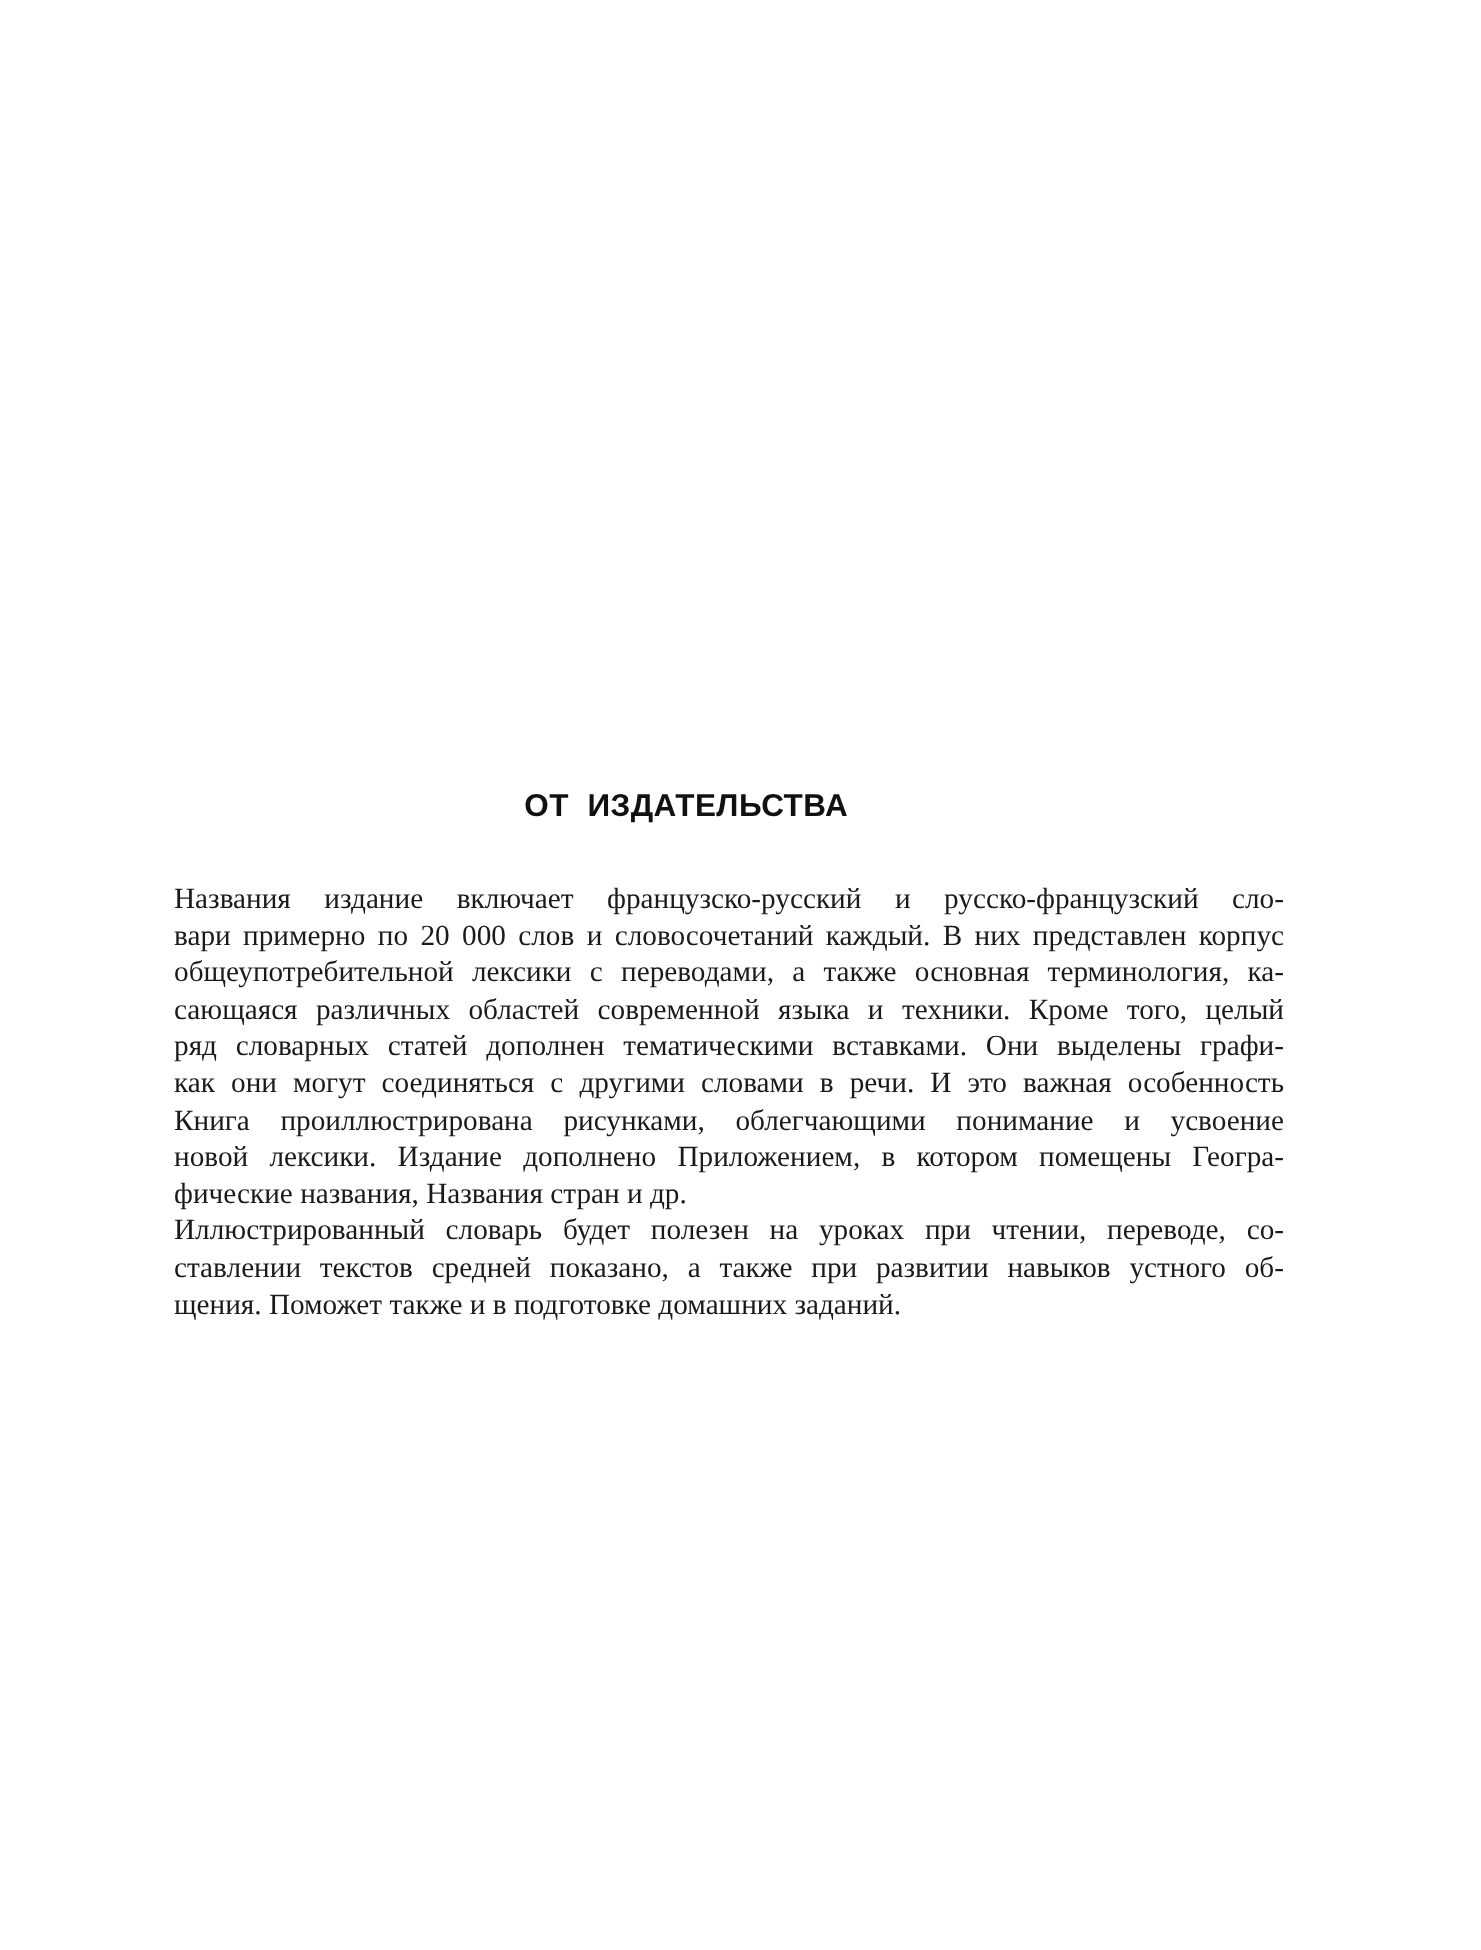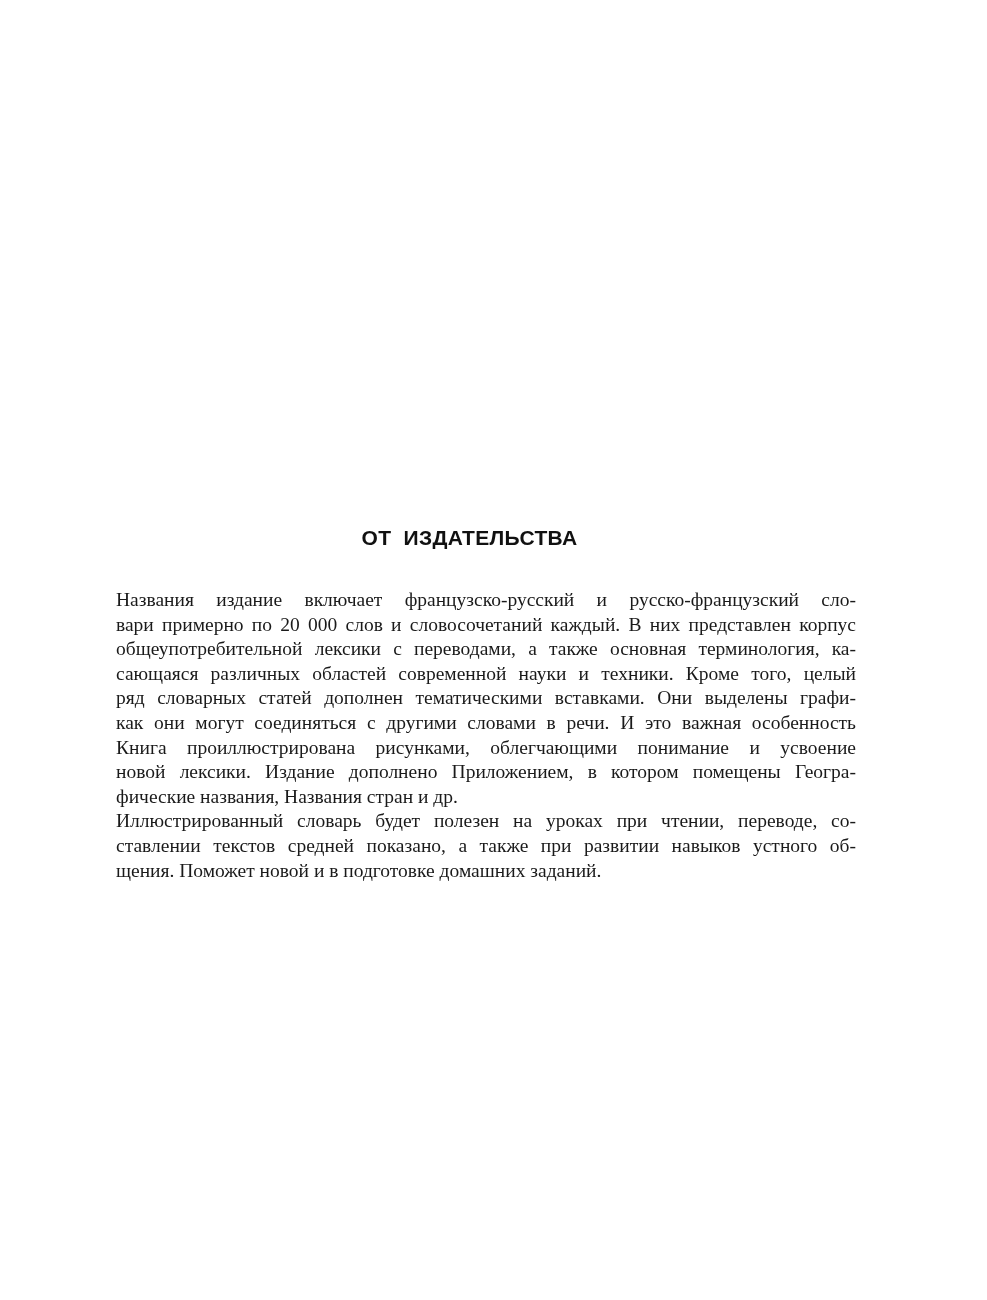--- a/index.html
+++ b/index.html
@@ -16,21 +16,21 @@
     }
     .page {
       position: absolute;
       left: 0; top: 0;
       width: 987px;
       height: 1300px;
       background: #ffffff;
     }
     .heading {
       position: absolute;
-      left: 16px;
+      left: 4px;
       width: 907px;
       top: 526px;
       text-align: center;
       font-family: "Liberation Sans", sans-serif;
       font-weight: bold;
       font-size: 21px;
       letter-spacing: 0.3px;
       color: #111111;
       white-space: pre;
       margin: 0;
@@ -62,29 +62,29 @@
 
 <div class="page">
   <h1 class="heading">ОТ  ИЗДАТЕЛЬСТВА</h1>
 
 </div>
 
 <div class="body-text" style="top:588px;">
   <span class="line" style="padding-left:0;margin-left:0;">Названия издание включает французско-русский и русско-французский сло-</span>
   <span class="line">вари примерно по 20 000 слов и словосочетаний каждый. В них представлен корпус</span>
   <span class="line">общеупотребительной лексики с переводами, а также основная терминология, ка-</span>
-  <span class="line">сающаяся различных областей современной науки и техники. Кроме того, целый</span>
+  <span class="line">сающаяся различных областей современной языка и техники. Кроме того, целый</span>
   <span class="line">ряд словарных статей дополнен тематическими вставками. Они выделены графи-</span>
   <span class="line">как они могут соединяться с другими словами в речи. И это важная особенность</span>
   <span class="line">Книга проиллюстрирована рисунками, облегчающими понимание и усвоение</span>
   <span class="line">новой лексики. Издание дополнено Приложением, в котором помещены Геогра-</span>
   <span class="line last">фические названия, Названия стран и др.</span>
   <span class="line">Иллюстрированный словарь будет полезен на уроках при чтении, переводе, со-</span>
   <span class="line">ставлении текстов средней показано, а также при развитии навыков устного об-</span>
-  <span class="line last">щения. Поможет новой и в подготовке домашних заданий.</span>
+  <span class="line last">щения. Поможет также и в подготовке домашних заданий.</span>
 </div>
 
 <style>
   
   body > .body-text .line:nth-child(1),
   body > .body-text .line:nth-child(9),
   body > .body-text .line:nth-child(12) {
     padding-left: 0;
     margin-left: 0;
     width: 740px;

